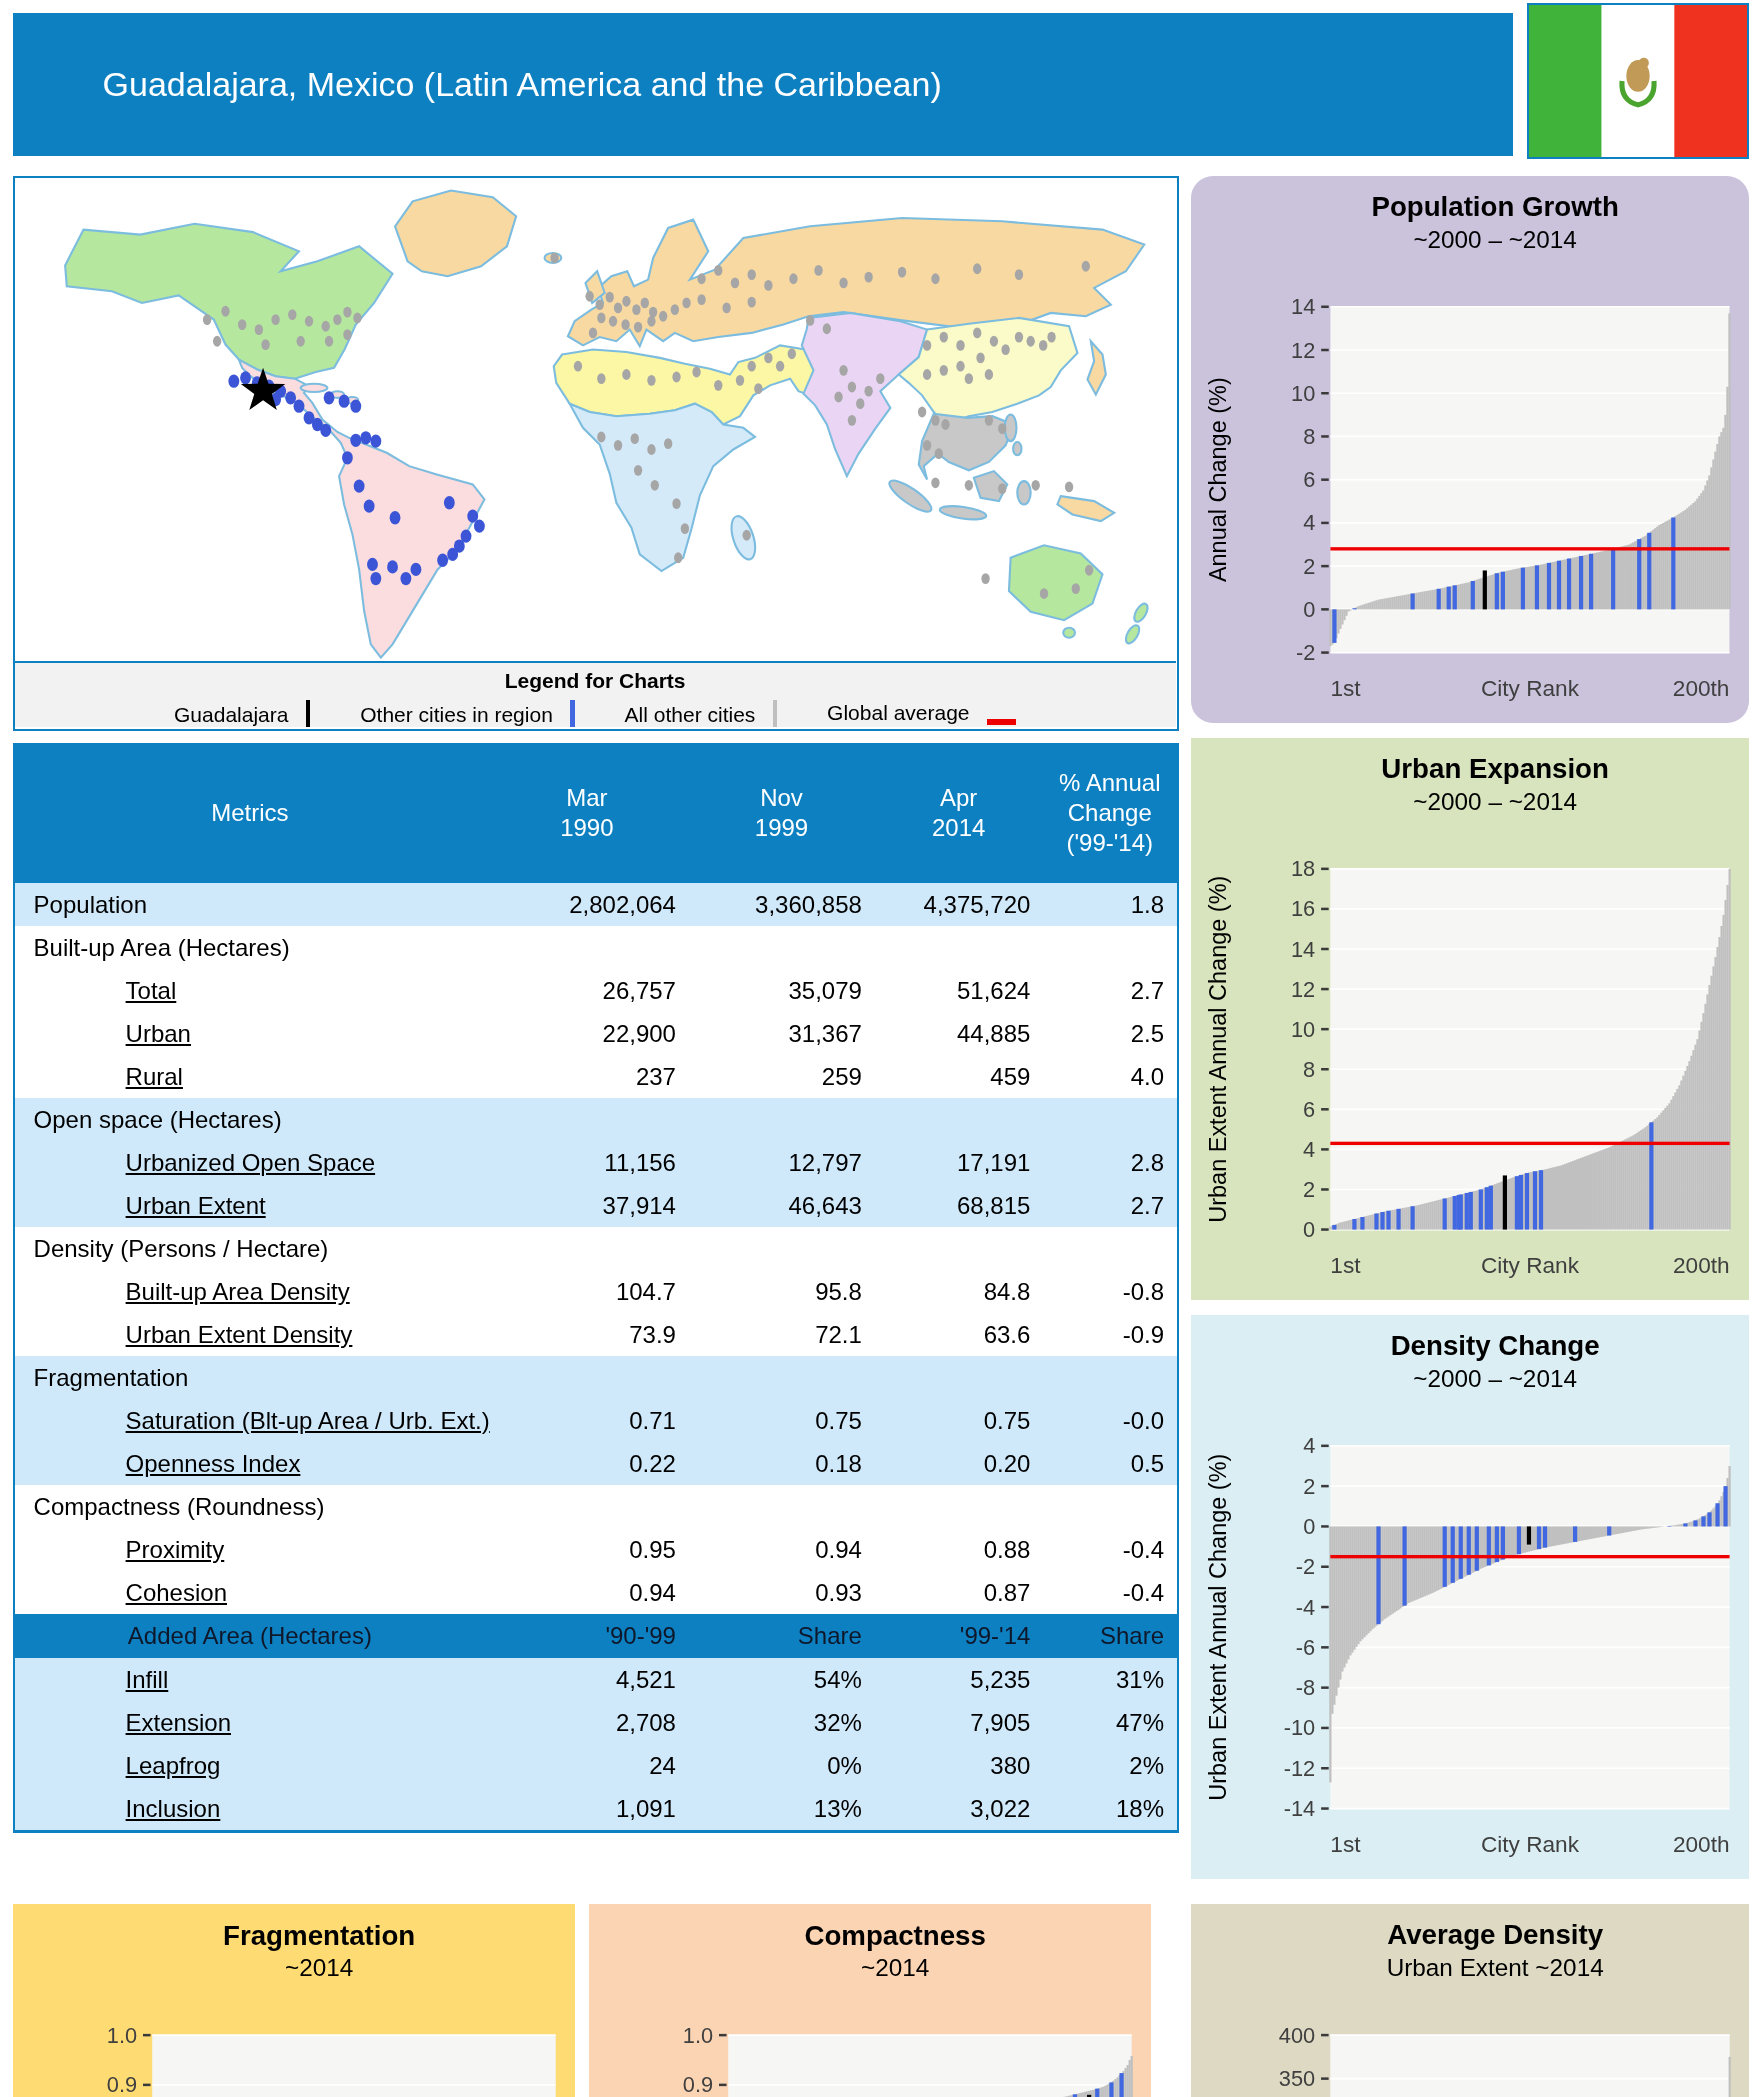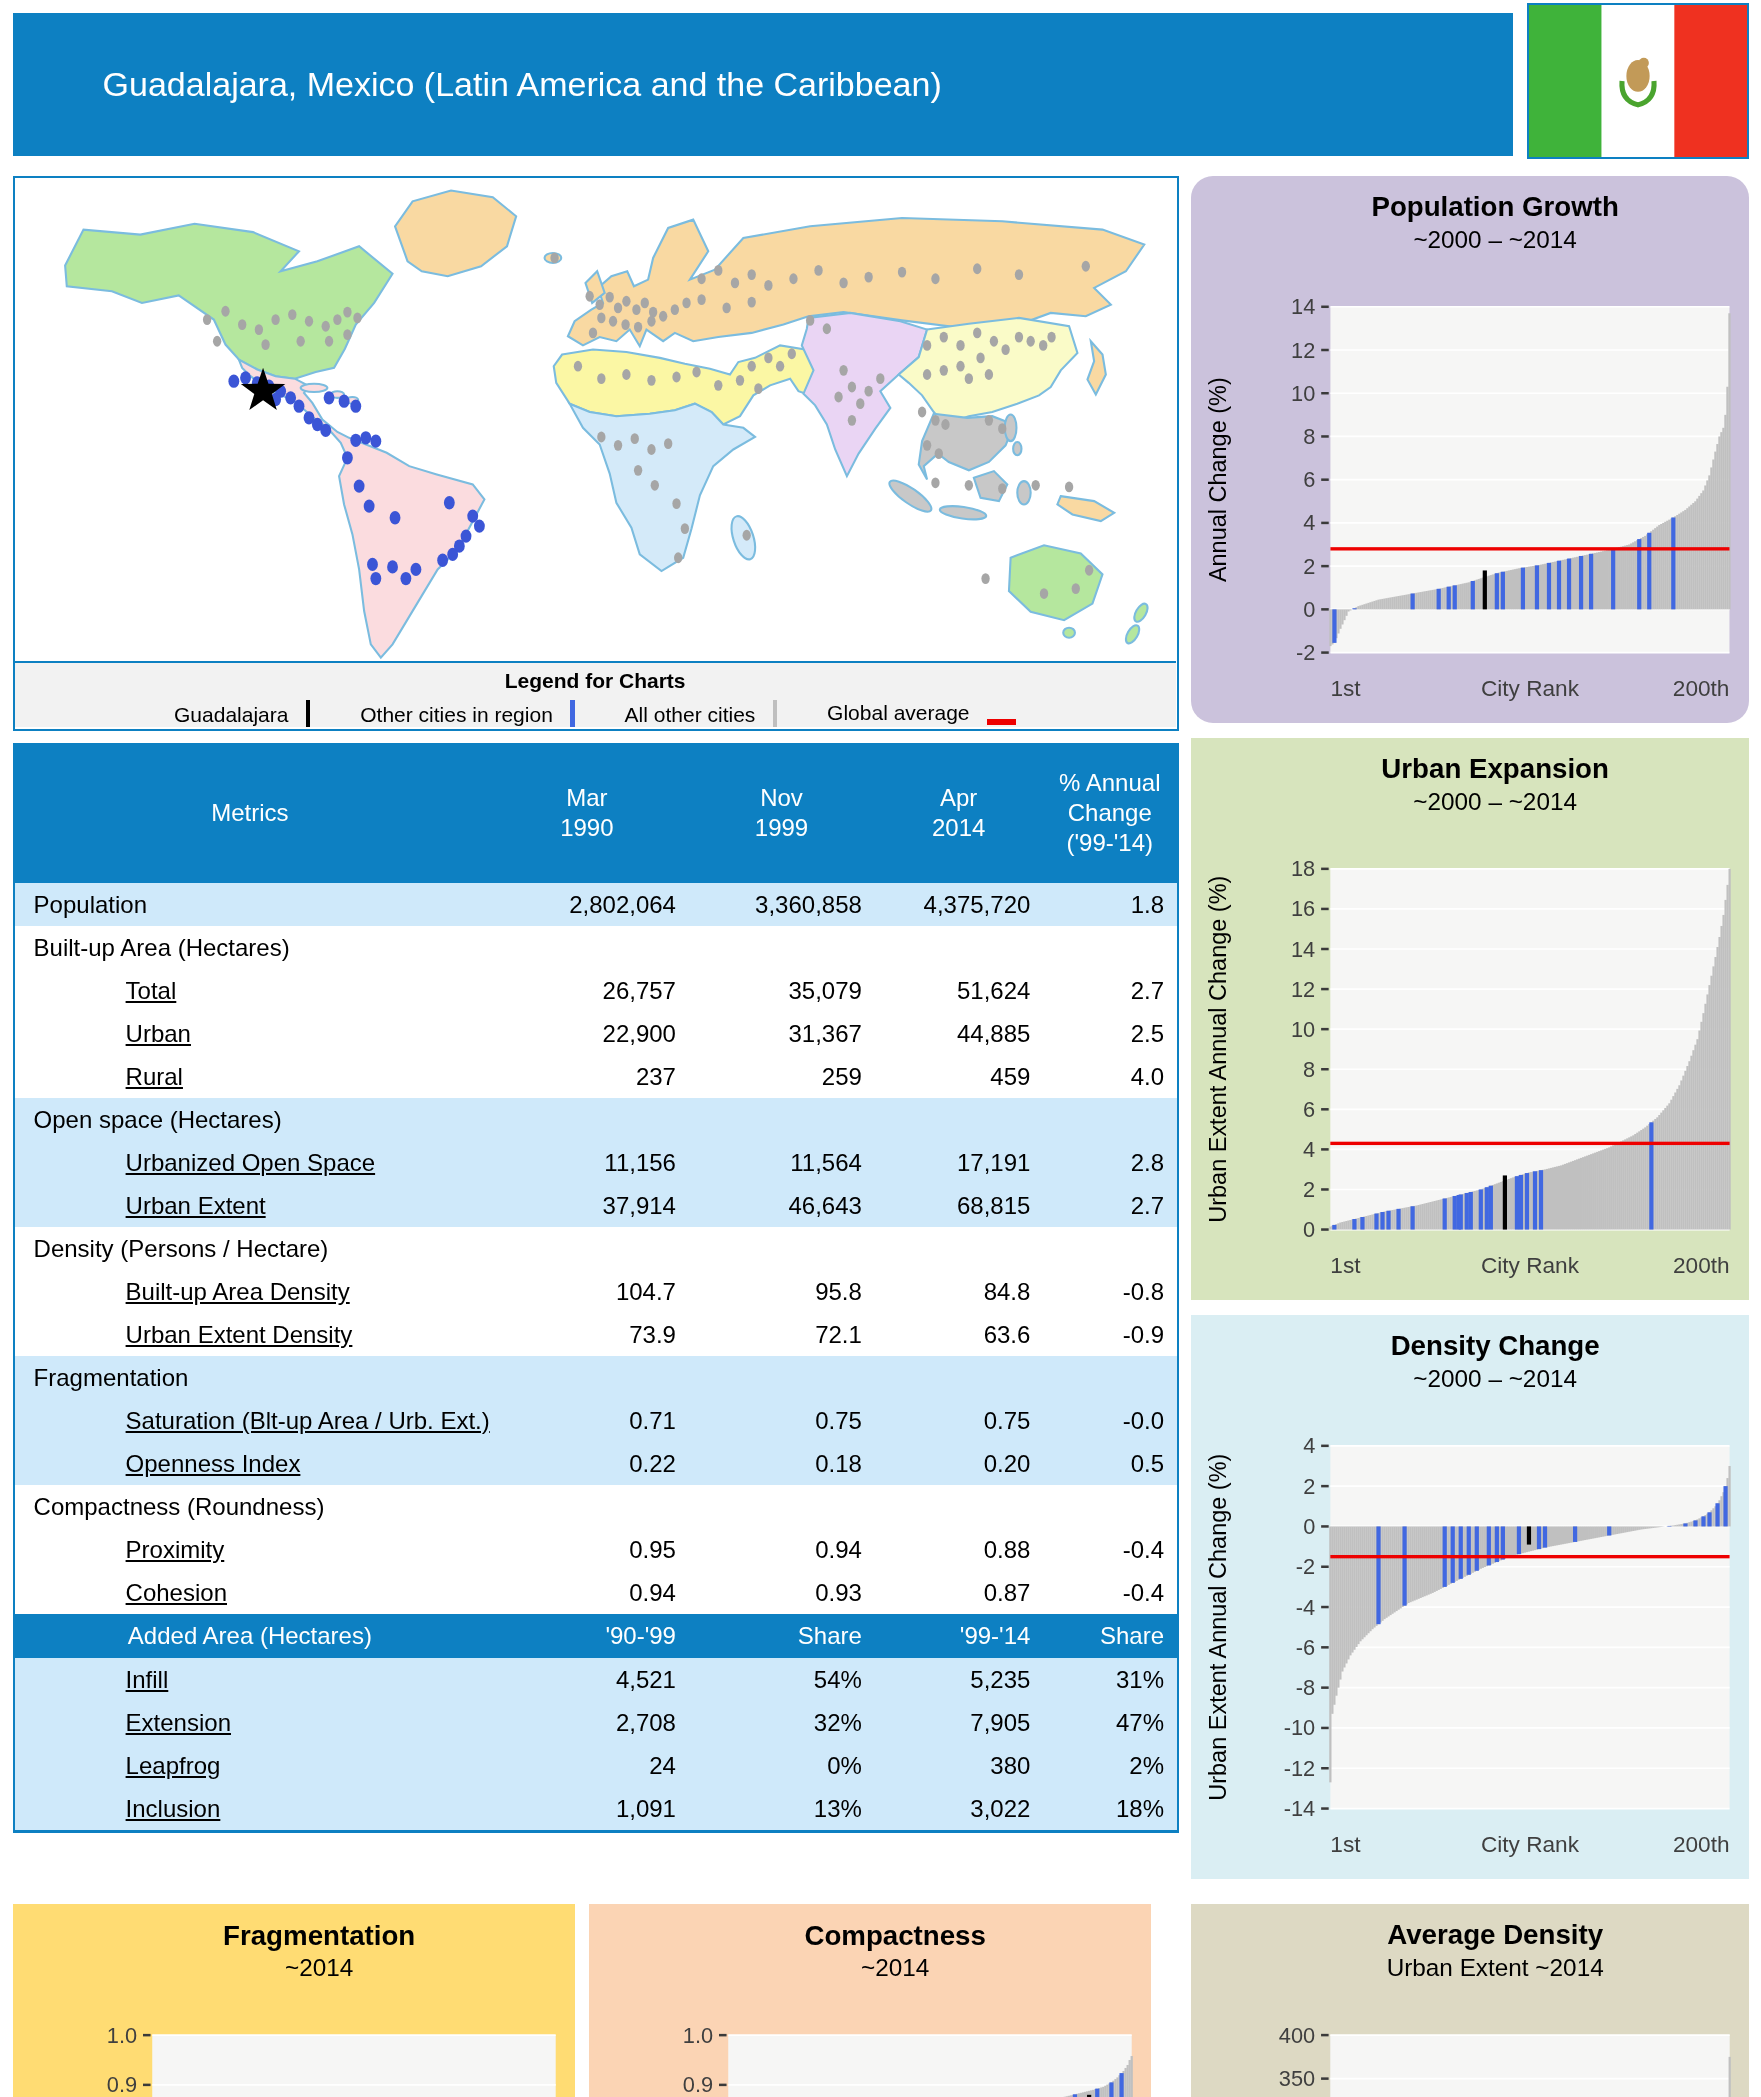--- a/index.html
+++ b/index.html
@@ -28,21 +28,21 @@
                border-bottom:3.4px solid #0d80c2;box-sizing:border-box;background:#fff;}
   table.metrics{border-collapse:collapse;width:100%;table-layout:fixed;}
   table.metrics th{background:#0d80c2;color:#fff;font-weight:400;font-size:24px;height:138px;
                    vertical-align:middle;text-align:center;white-space:pre-line;line-height:1.25;}
   table.metrics td{font-size:24px;color:#000;height:43px;padding:0;vertical-align:middle;white-space:nowrap;}
   table.metrics td.val{text-align:right;padding-right:12.6px;}
   table.metrics tr.bg-blue td{background:#cfe9fa;}
   table.metrics tr.bg-white td{background:#ffffff;}
   table.metrics td.lbl{padding-left:19px;}
   table.metrics td.lbl.ind{padding-left:111px;text-decoration:underline;}
-  table.metrics tr.header2 td{background:#0d80c2;color:#ffffff;height:44px;}
+  table.metrics tr.header2 td{background:#0d80c2;color:#0f172a;height:44px;}
   table.metrics tr.header2 td.lbl{text-align:center;padding-left:0;}
   
   .chart-panel{box-sizing:border-box;}
   .chart-panel svg{display:block;}
   #chart-population_growth{left:1191px;top:176px;width:558px;height:547px;}
   #chart-urban_expansion{left:1191px;top:738px;width:558px;height:562px;}
   #chart-density_change{left:1191px;top:1315px;width:558px;height:564px;}
   #chart-fragmentation{left:12.6px;top:1904px;width:562px;height:550px;}
   #chart-compactness{left:589px;top:1904px;width:562px;height:550px;}
   #chart-average_density{left:1191px;top:1904px;width:558px;height:550px;}
@@ -342,21 +342,21 @@
         <tr class="bg-blue">
           <td class="lbl">Open space (Hectares)</td>
           <td class="val"></td>
           <td class="val"></td>
           <td class="val"></td>
           <td class="val"></td>
         </tr>
         <tr class="bg-blue">
           <td class="lbl ind">Urbanized Open Space</td>
           <td class="val">11,156</td>
-          <td class="val">11,564</td>
+          <td class="val">12,797</td>
           <td class="val">17,191</td>
           <td class="val">2.8</td>
         </tr>
         <tr class="bg-blue">
           <td class="lbl ind">Urban Extent</td>
           <td class="val">37,914</td>
           <td class="val">46,643</td>
           <td class="val">68,815</td>
           <td class="val">2.7</td>
         </tr>

